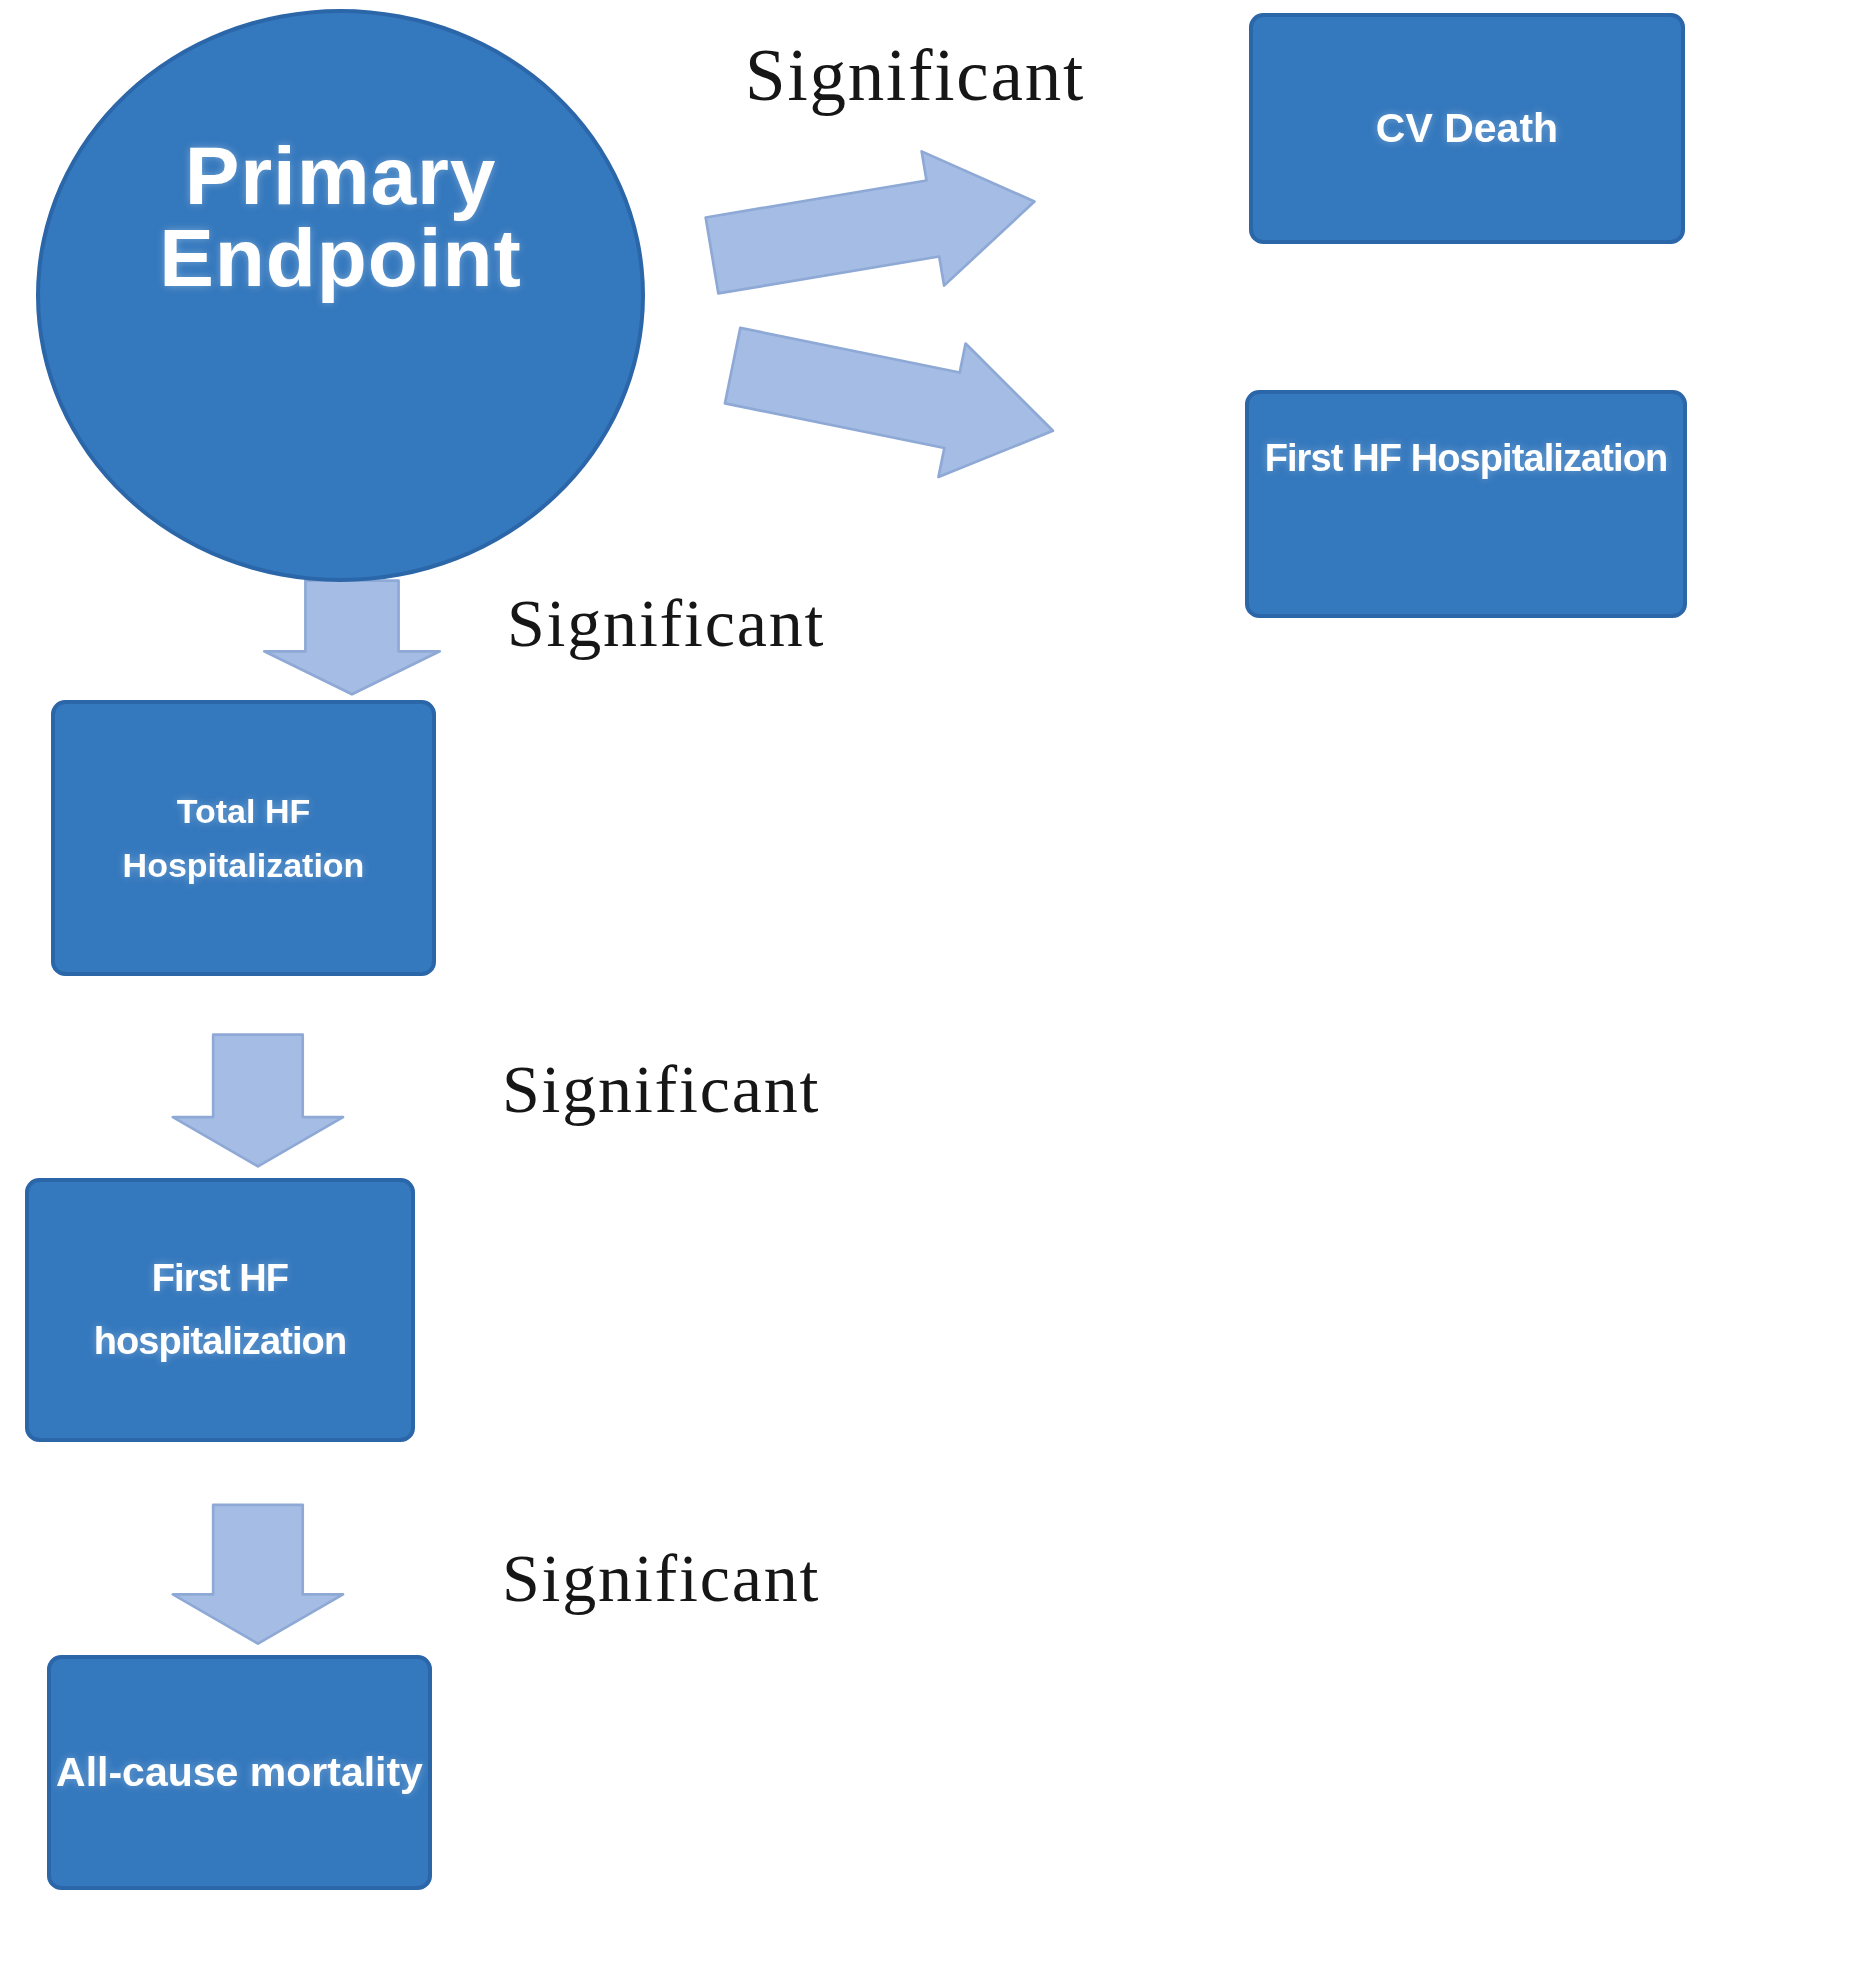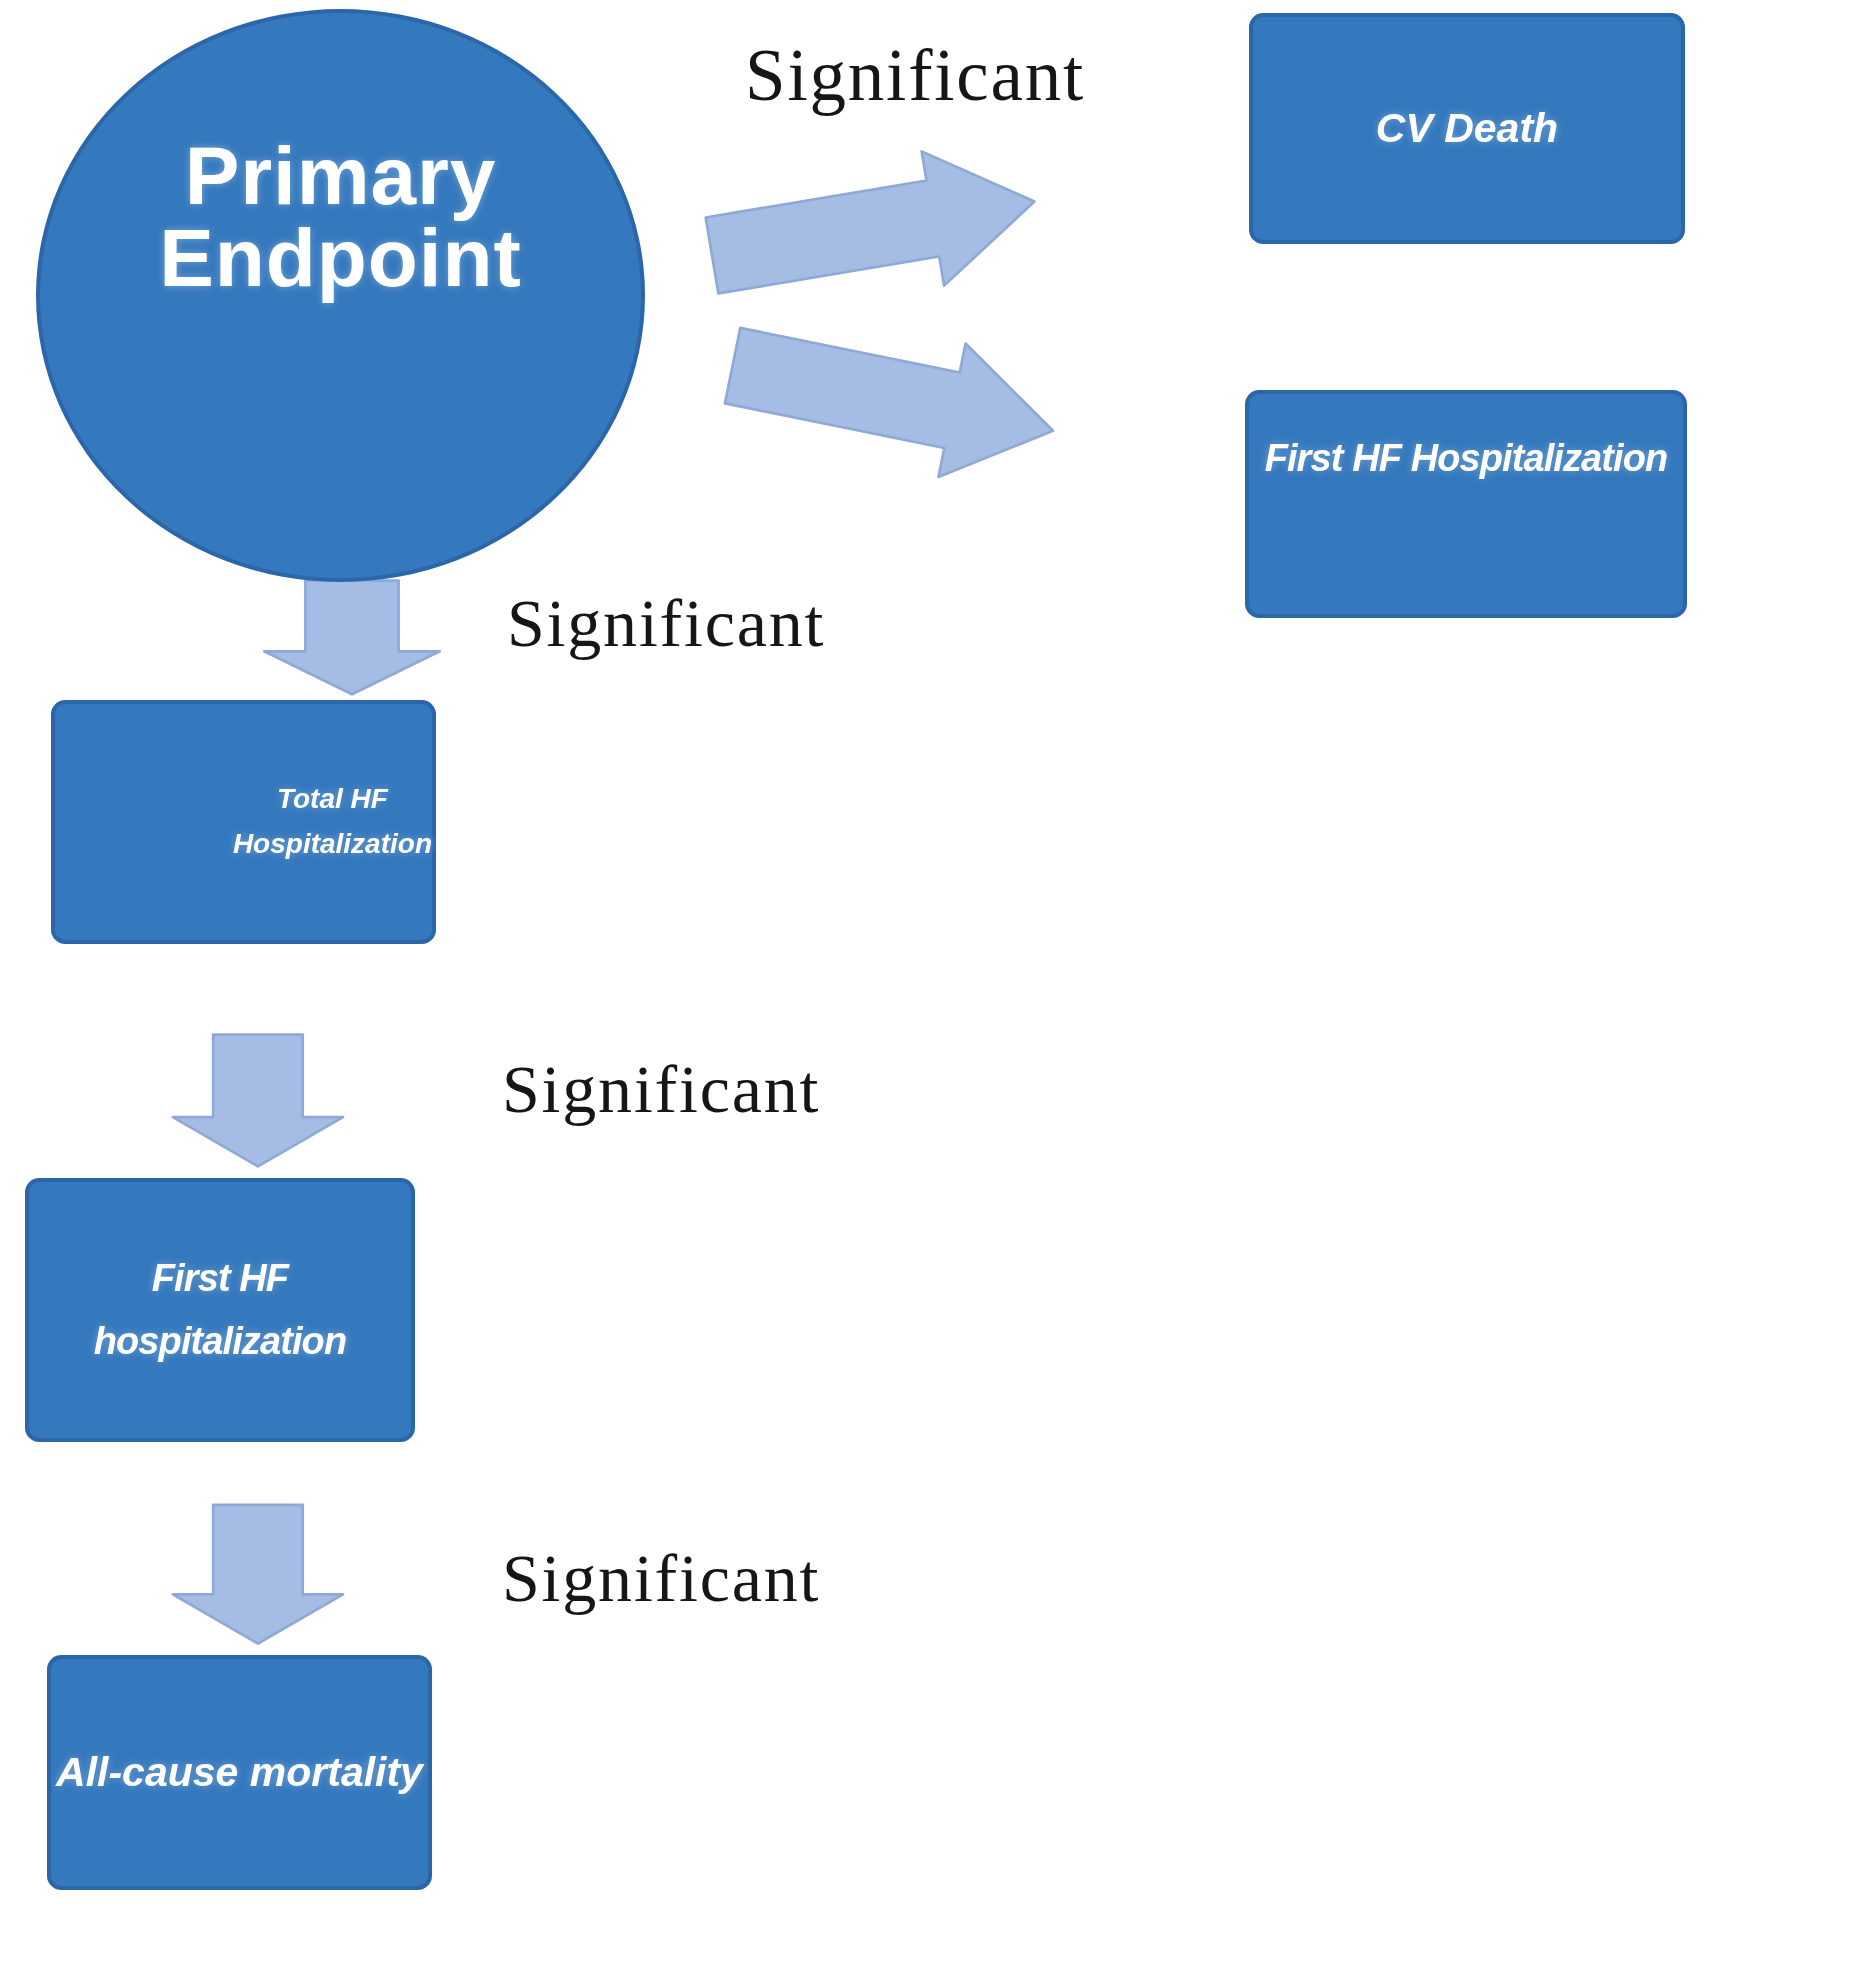--- a/index.html
+++ b/index.html
@@ -38,21 +38,21 @@
     border:4.5px solid var(--node-border);
     color:var(--node-text);
     display:flex;
     flex-direction:column;
     align-items:center;
     justify-content:center;
     text-align:center;
     font-weight:bold;
     text-shadow:0 0 9px rgba(235,243,252,0.35);
   }
-  .node-rect{border-radius:14.3px;font-style:italic;}
+  .node-rect{border-radius:14.3px;}
   .node-circle{
     left:36px;top:9px;
     width:609px;height:573px;
     border-radius:50%;
     text-align:center;
   }
   .node-circle .big-label{
     margin-top:-158px;
     font-size:82px;
     line-height:1.0;
@@ -66,24 +66,23 @@
   .node-first-hf{
     left:1245px;top:390px;
     width:442px;height:228px;
     justify-content:flex-start;
     padding-top:43px;
     font-size:38px;
     letter-spacing:-0.9px;
   }
   .node-total-hf{
     left:51px;top:700px;
-    width:385px;height:244px;
-    font-size:28px;
+    width:385px;height:276px;
+    font-size:34px;
     line-height:1.6;
-    align-items:flex-end;
   }
   .node-first-or-mort{
     left:25px;top:1178px;
     width:390px;height:264px;
     font-size:38px;
     line-height:1.65;
     letter-spacing:-0.9px;
   }
   .node-all-cause{
     left:47px;top:1655px;

